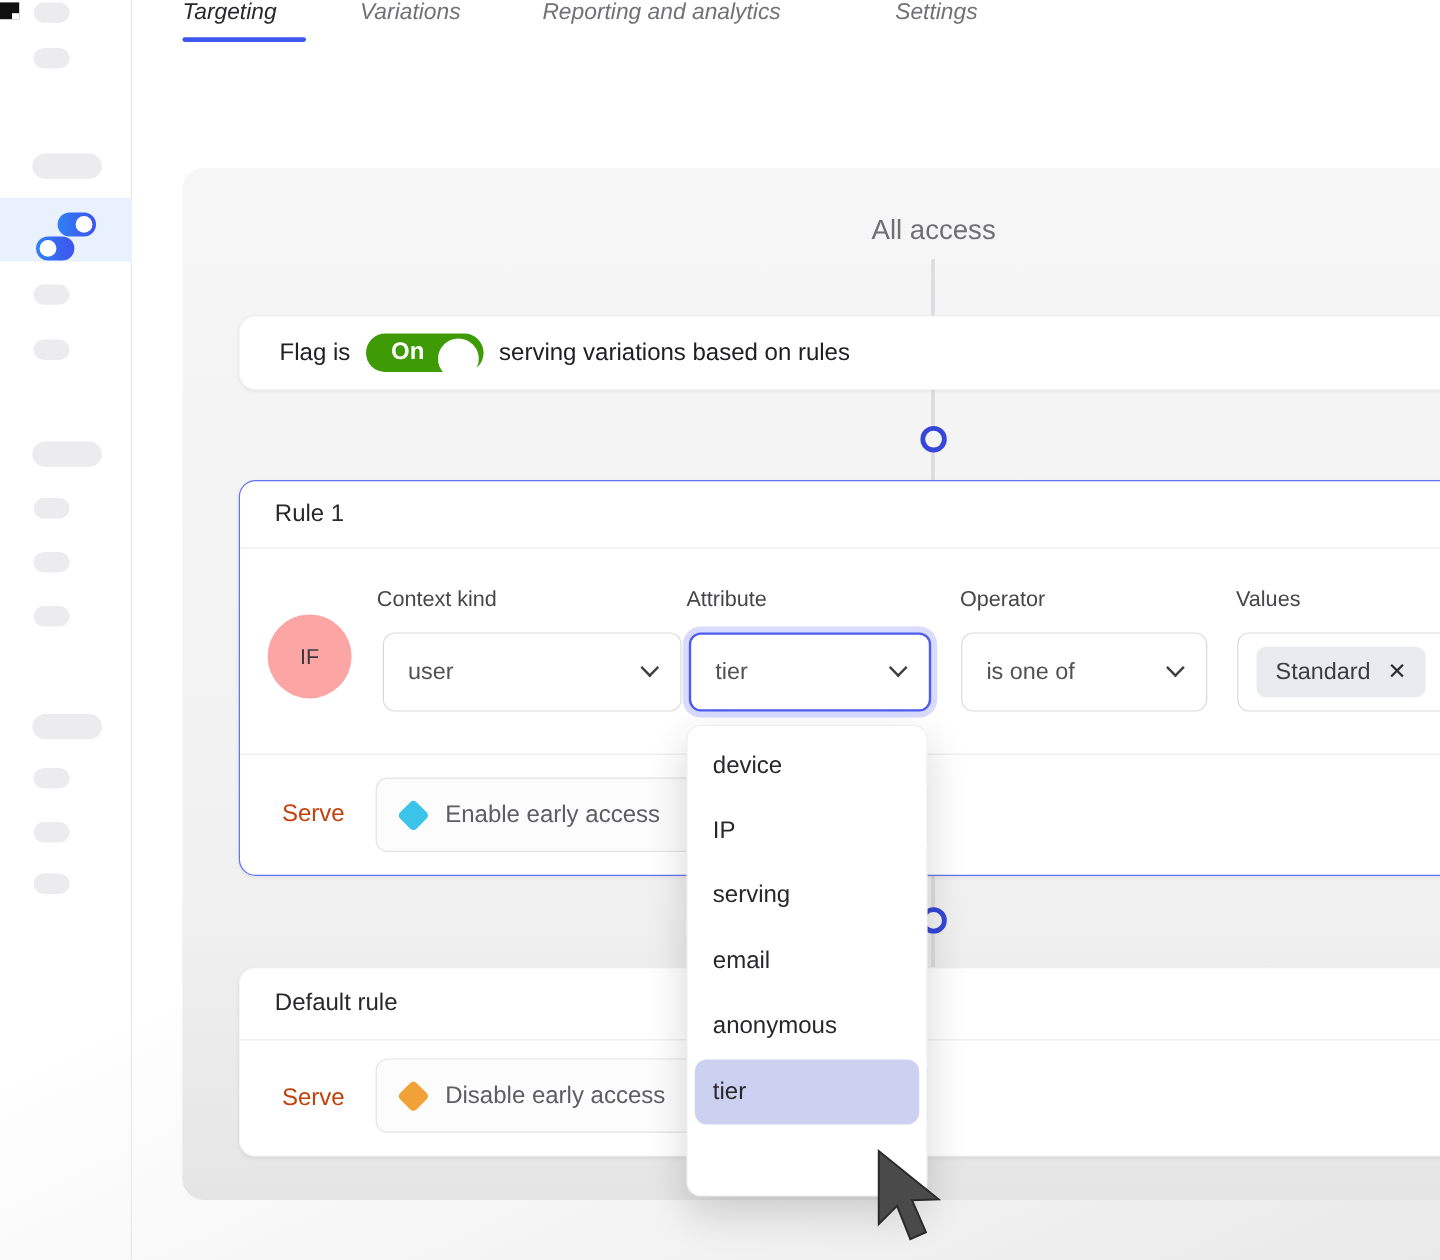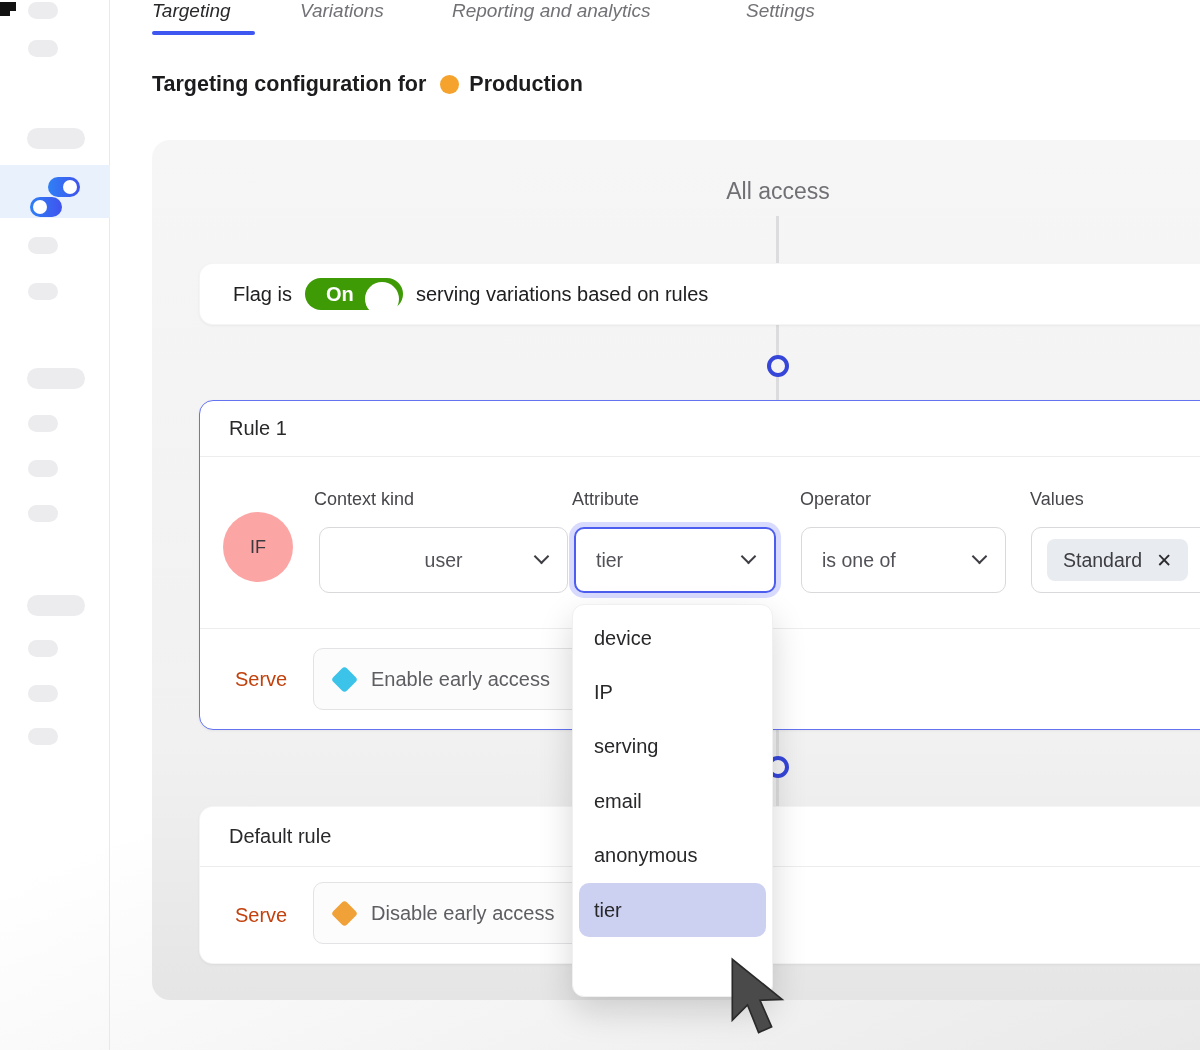--- a/index.html
+++ b/index.html
@@ -130,25 +130,20 @@
     <div class="pill sm" style="top:685px"></div>
     <div class="pill sm" style="top:728px"></div>
   </div>
 
   <div class="tab active" style="left:152px">Targeting</div>
   <div class="tab" style="left:300px">Variations</div>
   <div class="tab" style="left:452px">Reporting and analytics</div>
   <div class="tab" style="left:746px">Settings</div>
   <div class="tab-underline" style="left: 152px; width: 103px; background-color: rgb(62, 87, 240);"></div>
 
-  <div class="headline">
-    <span>Targeting configuration for</span>
-    <span class="env-dot" style="background-color: rgb(245, 163, 44);"></span>
-    <span>Production</span>
-  </div>
 
   <div class="panel"></div>
 
   <div class="all-traffic">All access</div>
 
   <div class="vline" style="top:216px; height:47px;"></div>
   <div class="vline" style="top:325px; height:75px;"></div>
   <div class="vline" style="top:730px; height:76px;"></div>
   <div class="node" style="top:355px;"></div>
   <div class="node" style="top:756px;"></div>
@@ -164,21 +159,21 @@
 
   <div class="card rule-card">
     <div class="card-header">Rule 1</div>
     <div class="cond">
       <div class="if-circle">IF</div>
       <div class="col-label" style="left:114px">Context kind</div>
       <div class="col-label" style="left:372px">Attribute</div>
       <div class="col-label" style="left:600px">Operator</div>
       <div class="col-label" style="left:830px">Values</div>
 
-      <div class="select" style="left:119px; width:249px;justify-content:center;">
+      <div class="select" style="left:119px; width:249px;">
         <span>user</span>
           <span class="chev"></span>
       </div>
       <div class="select focused" style="left:374px; width:202px;">
         <span>tier</span>
           <span class="chev"></span>
       </div>
       <div class="select" style="left:601px; width:205px;">
         <span>is one of</span>
           <span class="chev"></span>

